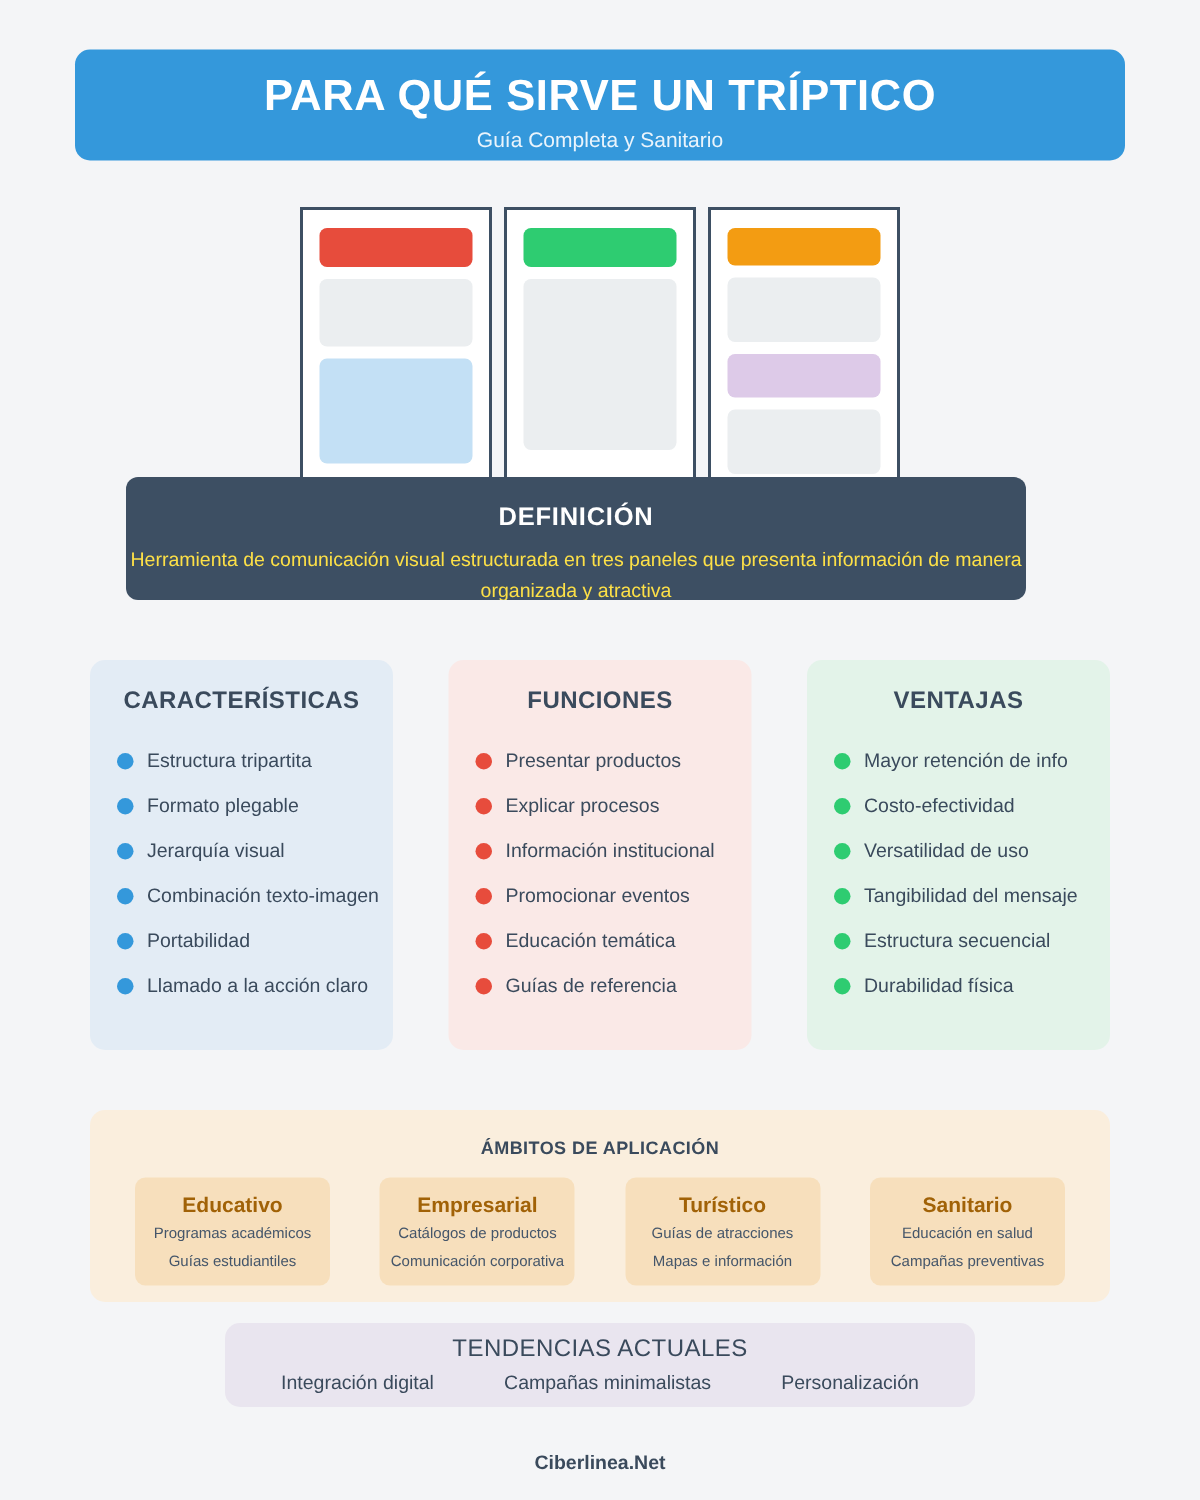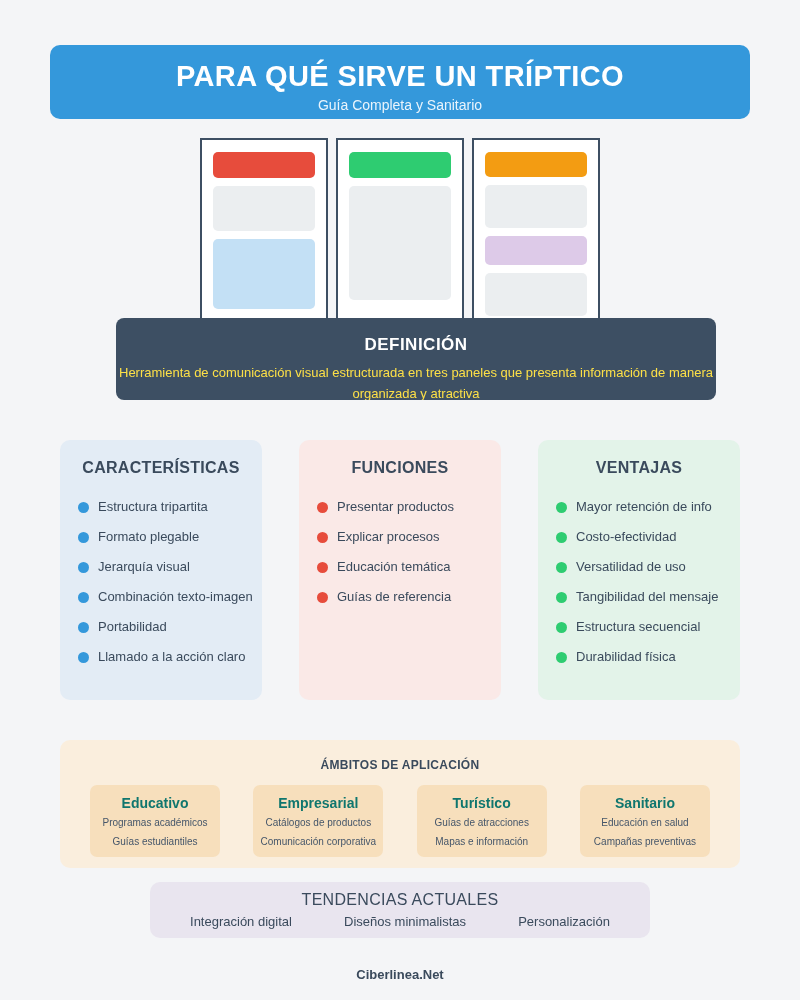--- a/index.html
+++ b/index.html
@@ -21,21 +21,20 @@
     position: absolute;
     left: 50px;
     top: 33px;
     width: 700px;
     height: 74px;
     background: #3498db;
     border-radius: 10px;
     text-align: center;
     box-sizing: border-box;
     padding-top: 14px;
-    margin-top: 12px;
   }
   .header-title {
     font-size: 29px;
     font-weight: bold;
     color: #ffffff;
     letter-spacing: 0.4px;
     line-height: 34px;
   }
   .header-sub {
     font-size: 14px;
@@ -73,21 +72,21 @@
   .blk-green  { background: #2ecc71; height: 26px; }
   .blk-orange { background: #f39c12; height: 26px; }
   .blk-grey   { background: #ebeef0; height: 45px; }
   .blk-grey-tall { background: #ebeef0; height: 114px; }
   .blk-blue   { background: #c3e0f5; height: 70px; }
   .blk-lav    { background: #ddcae8; height: 30px; }
 
   
   .definition {
     position: absolute;
-    left: 116px;
+    left: 84px;
     top: 318px;
     width: 600px;
     height: 82px;
     background: #3d4f63;
     border-radius: 8px;
     text-align: center;
     box-sizing: border-box;
     padding-top: 16px;
     overflow: hidden;
   }
@@ -189,21 +188,21 @@
     height: 72px;
     background: #f7dfbc;
     border-radius: 7px;
     text-align: center;
     box-sizing: border-box;
     padding-top: 8px;
   }
   .amb-card-title {
     font-size: 14px;
     font-weight: bold;
-    color: #0f766e;
+    color: #a16207;
     line-height: 20px;
     white-space: nowrap;
   }
   .amb-card-item {
     font-size: 10px;
     color: #45566a;
     line-height: 19px;
     white-space: nowrap;
   }
 
@@ -321,20 +320,28 @@
       <div class="col-item">
         <span class="dot dot-red"></span>
         <span class="col-item-label">Presentar productos</span>
       </div>
       <div class="col-item">
         <span class="dot dot-red"></span>
         <span class="col-item-label">Explicar procesos</span>
       </div>
       <div class="col-item">
         <span class="dot dot-red"></span>
+        <span class="col-item-label">Información institucional</span>
+      </div>
+      <div class="col-item">
+        <span class="dot dot-red"></span>
+        <span class="col-item-label">Promocionar eventos</span>
+      </div>
+      <div class="col-item">
+        <span class="dot dot-red"></span>
         <span class="col-item-label">Educación temática</span>
       </div>
       <div class="col-item">
         <span class="dot dot-red"></span>
         <span class="col-item-label">Guías de referencia</span>
       </div>
     </div>
   </div>
 
   <div class="col col-green">
@@ -397,18 +404,18 @@
       <div class="amb-card-item">Campañas preventivas</div>
     </div>
 
   </div>
 </div>
 
 <div class="tendencias">
   <div class="tendencias-title">TENDENCIAS ACTUALES</div>
   <div class="tendencias-items">
     <div class="tendencia-item">Integración digital</div>
-    <div class="tendencia-item">Diseños minimalistas</div>
+    <div class="tendencia-item">Campañas minimalistas</div>
     <div class="tendencia-item">Personalización</div>
   </div>
 </div>
 
 <div class="footer">Ciberlinea.Net</div>
 
 </body></html>

